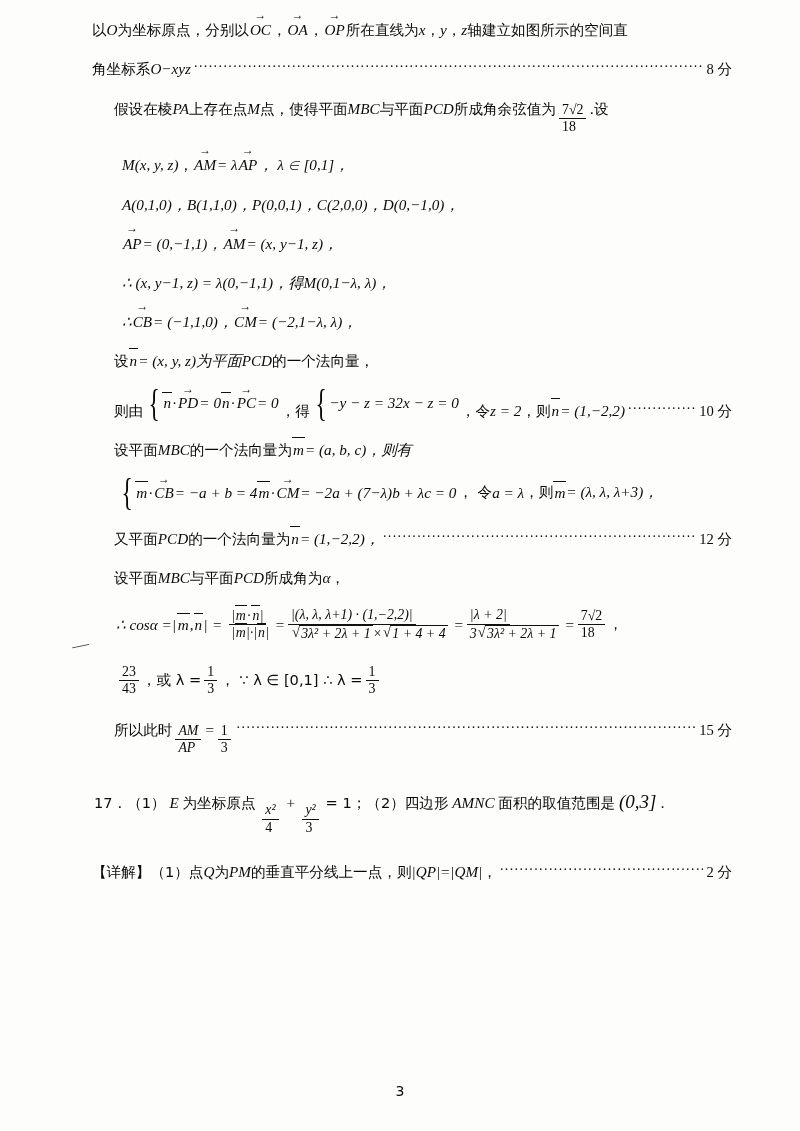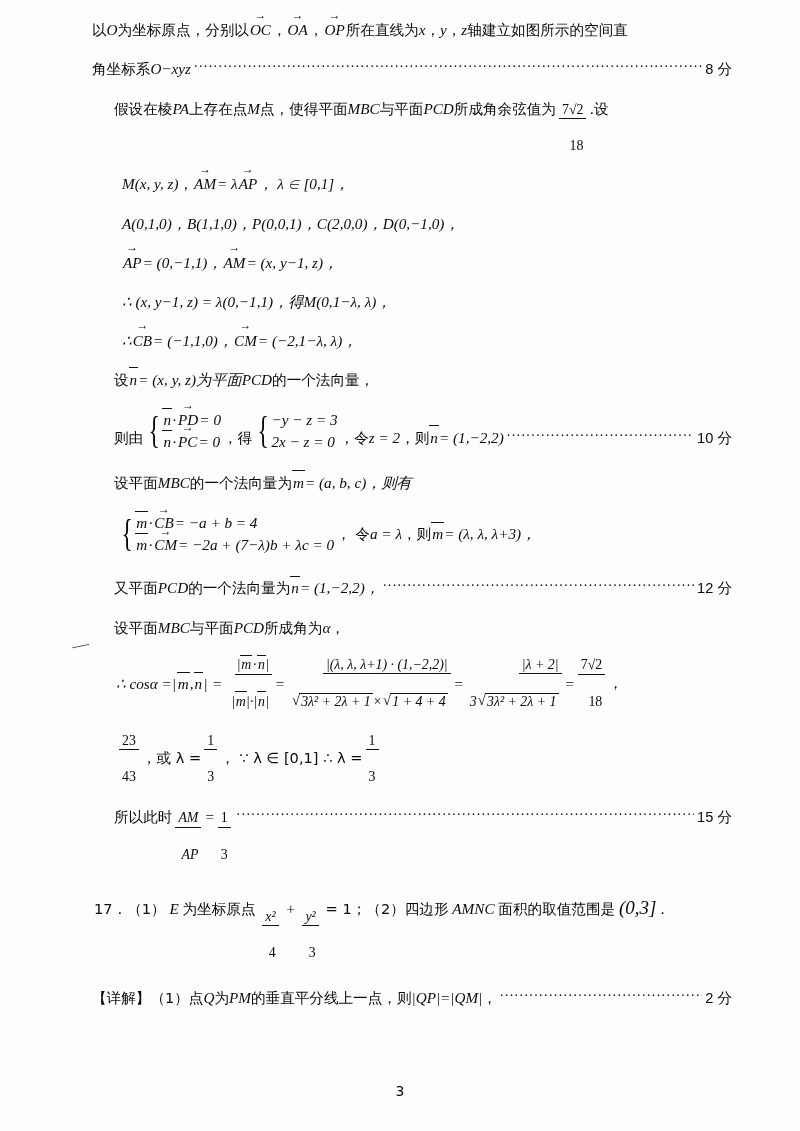--- a/index.html
+++ b/index.html
@@ -54,21 +54,21 @@
   .leader::before {
     content: "........................................................................................................................................................";
     position: absolute;
     left: 0;
     bottom: 0.18em;
     letter-spacing: 1.4px;
     font-size: 14px;
     color: #111;
     white-space: nowrap;
   }
-  .marks { flex: 0 0 auto; font-size: 14.6px; font-family: Liberation Sans, sans-serif; }
+  .marks { flex: 0 0 auto; font-size: 14.6px; font-family: Liberation Serif, serif; }
   
   .vec {
     position: relative;
     font-style: italic;
     padding: 0 1px;
   }
   .vec::after {
     content: "";
     position: absolute;
     left: 0; right: 0;
@@ -88,25 +88,24 @@
     top: -0.88em;
     font-size: 0.78em;
     text-align: center;
     font-style: normal;
     line-height: 1;
   }
   
   .frac {
     display: inline-flex;
     flex-direction: column;
-    align-items: flex-end;
+    align-items: flex-start;
     vertical-align: -0.48em;
     margin: 0 3px;
     font-size: 0.95em;
-    gap: 19px;
   }
   .frac .num, .frac .den {
     padding: 0 3px;
     line-height: 1.18;
     font-size: 0.96em;
   }
   .frac .num { border-bottom: 1.2px solid #111; }
   .sqrt {
     display: inline-block;
     position: relative;
@@ -134,21 +133,21 @@
   }
   .sys .brace {
     font-size: 2.5em;
     line-height: 0.72;
     font-family: "Liberation Serif", serif;
     transform: scaleX(0.62);
     margin-right: -1px;
   }
   .sys .rows {
     display: inline-flex;
-    flex-direction: column;
+    flex-direction: row;
     justify-content: center;
   }
   .sys .rows > div {
     line-height: 1.45;
     white-space: nowrap;
   }
   .abs { padding: 0 1px; }
   .pagenum {
     position: absolute;
     left: 0;

